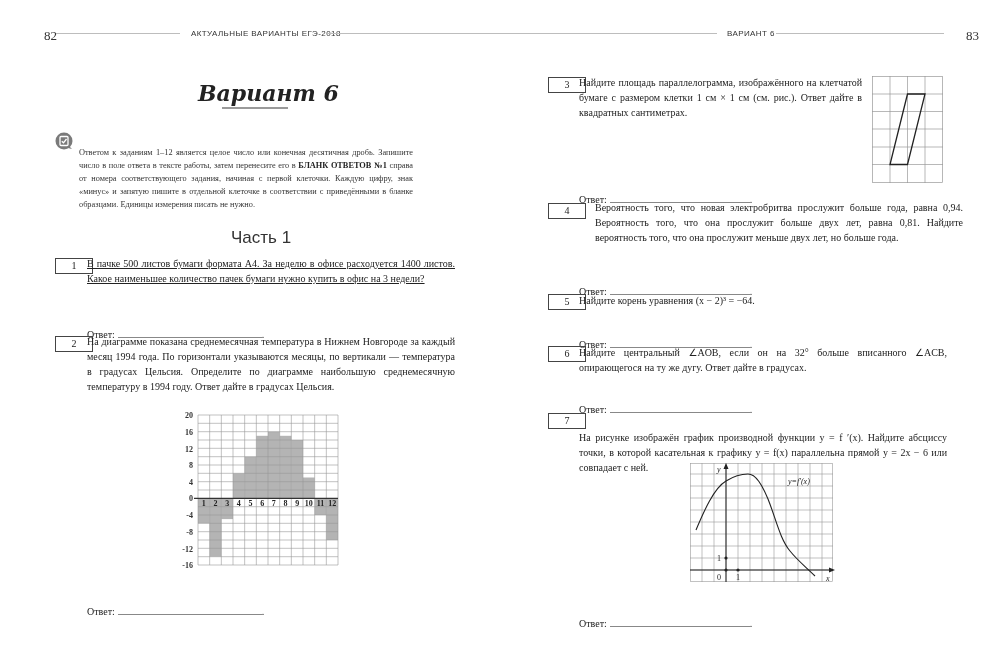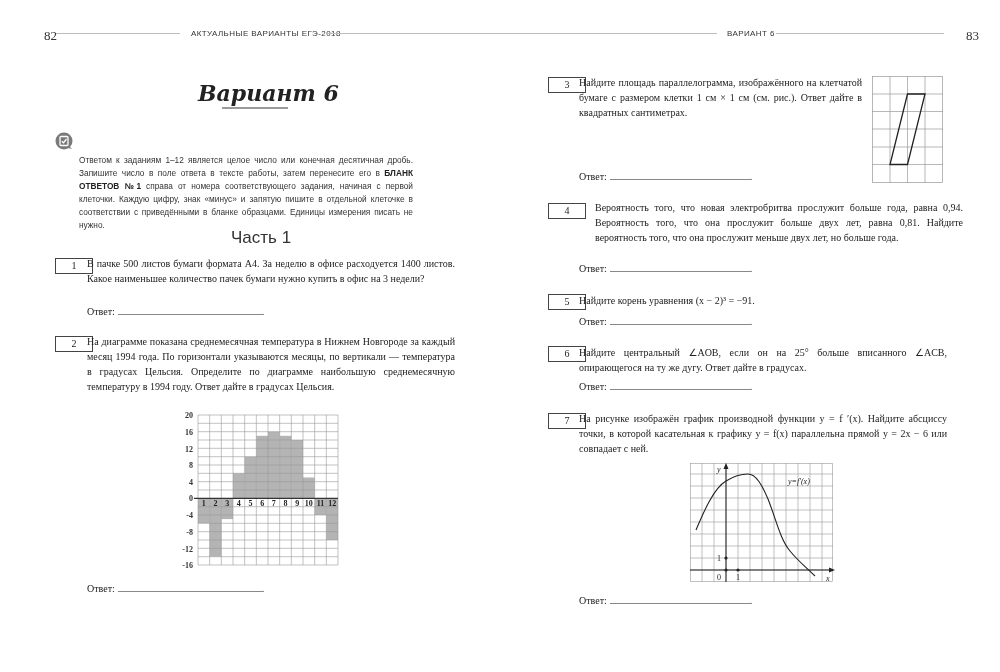--- a/index.html
+++ b/index.html
@@ -8,21 +8,21 @@
   .hdr{font-family:"Liberation Sans",sans-serif;font-size:8px;letter-spacing:0.4px;color:#333;}
   .hline{position:absolute;height:1px;background:#bdbdbd;}
   .pnum{font-family:Liberation Serif, serif;font-size:13px;color:#333;margin-left:10px;}
   .title{font-family:"DejaVu Serif",serif;font-style:italic;font-weight:bold;font-size:22px;color:#222;}
   .title-line{position:absolute;height:1.5px;background:#9a9a9a;}
   .instr{font-family:"Liberation Sans",sans-serif;font-size:8.3px;line-height:13px;color:#333;}
   .instr b{font-weight:bold;color:#222;}
   .part{font-family:"Liberation Sans",sans-serif;font-size:17px;color:#333;}
   .qbox{position:absolute;width:36px;height:14px;border:1px solid #444;font-size:10px;text-align:center;line-height:14px;}
   .qtext{font-size:10px;line-height:15px;text-align:justify;color:#222;}
-  .ans{font-size:10px;color:#222;}
+  .ans{font-size:10px;color:#222;margin-top:23px;}
   .ans-line{display:inline-block;border-bottom:1px solid #888;vertical-align:baseline;margin-left:3px;}
   svg text{font-family:"Liberation Serif",serif;}
 </style>
 </head>
 <body>
 
 <div class="abs pnum" style="left:34px;top:28px;">82</div>
 <div class="hline" style="left:56px;top:33px;width:124px;"></div>
 <div class="abs hdr" style="left:191px;top:29px;">АКТУАЛЬНЫЕ ВАРИАНТЫ ЕГЭ-2018</div>
 <div class="hline" style="left:327px;top:33px;width:390px;"></div>
@@ -34,28 +34,28 @@
 <div class="title-line" style="left:222px;top:107px;width:66px;"></div>
 
 <div class="abs" style="left:55px;top:132px;width:18px;height:18px;">
   <svg width="18" height="18" viewBox="0 0 18 18">
     <circle cx="9" cy="9" r="8.5" fill="#7a7a7a"></circle>
     <path d="M14 14 L17 17 L13 16 Z" fill="#7a7a7a"></path>
     <rect x="5" y="4.5" width="8" height="9" rx="1" fill="none" stroke="#fff" stroke-width="1.3"></rect>
     <path d="M6.8 9.2 L8.5 10.8 L11.5 7" fill="none" stroke="#fff" stroke-width="1.3"></path>
   </svg>
 </div>
-<div class="abs instr" style="left:79px;top:154px;width:334px;text-align:justify;">
+<div class="abs instr" style="left:79px;top:146px;width:334px;text-align:justify;font-family:Liberation Serif, serif;">
   <span>Ответом к заданиям 1–12 является целое число или конечная десятичная дробь. Запишите число в поле ответа в тексте работы, затем перенесите его в </span><b>БЛАНК ОТВЕТОВ №1</b><span> справа от номера соответствующего задания, начиная с первой клеточки. Каждую цифру, знак «минус» и запятую пишите в отдельной клеточке в соответствии с приведёнными в бланке образцами. Единицы измерения писать не нужно.</span>
 </div>
 
 <div class="abs part" style="left:231px;top:228px;">Часть 1</div>
 
 <div class="qbox" style="left:55px;top:258px;">1</div>
-<div class="abs qtext" style="left:87px;top:256px;width:368px;">В пачке 500 листов бумаги формата А4. За неделю в офисе расходуется 1400 листов. Какое наименьшее количество пачек бумаги нужно купить в офис на 3 недели?</div>
+<div class="abs qtext" style="left:87px;top:256px;width:368px;text-decoration:underline;">В пачке 500 листов бумаги формата А4. За неделю в офисе расходуется 1400 листов. Какое наименьшее количество пачек бумаги нужно купить в офис на 3 недели?</div>
 <div class="abs ans" style="left:87px;top:306px;">
   <span>Ответ:</span><span class="ans-line" style="width:144px;"></span>.
 </div>
 
 <div class="qbox" style="left:55px;top:336px;">2</div>
 <div class="abs qtext" style="left:87px;top:334px;width:368px;">На диаграмме показана среднемесячная температура в Нижнем Новгороде за каждый месяц 1994 года. По горизонтали указываются месяцы, по вертикали — температура в градусах Цельсия. Определите по диаграмме наибольшую среднемесячную температуру в 1994 году. Ответ дайте в градусах Цельсия.</div>
 
 <div class="abs" style="left:170px;top:405px;font-weight:bold;">
   <svg width="180" height="170" viewBox="0 0 180 170">
 
@@ -163,33 +163,33 @@
   <span>Ответ:</span><span class="ans-line" style="width:140px;"></span>.
 </div>
 
 <div class="qbox" style="left:548px;top:203px;">4</div>
 <div class="abs qtext" style="left:595px;top:200px;width:368px;">Вероятность того, что новая электробритва прослужит больше года, равна 0,94. Вероятность того, что она прослужит больше двух лет, равна 0,81. Найдите вероятность того, что она прослужит меньше двух лет, но больше года.</div>
 <div class="abs ans" style="left:579px;top:263px;">
   <span>Ответ:</span><span class="ans-line" style="width:140px;"></span>.
 </div>
 
 <div class="qbox" style="left:548px;top:294px;">5</div>
-<div class="abs qtext" style="left:579px;top:293px;width:368px;">Найдите корень уравнения (x − 2)³ = −91.</div>
+<div class="abs qtext" style="left:579px;top:293px;width:368px;">Найдите корень уравнения (x − 2)³ = −64.</div>
 <div class="abs ans" style="left:579px;top:316px;">
   <span>Ответ:</span><span class="ans-line" style="width:140px;"></span>.
 </div>
 
 <div class="qbox" style="left:548px;top:346px;">6</div>
-<div class="abs qtext" style="left:579px;top:345px;width:368px;">Найдите центральный ∠AOB, если он на 25° больше вписанного ∠ACB, опирающегося на ту же дугу. Ответ дайте в градусах.</div>
+<div class="abs qtext" style="left:579px;top:345px;width:368px;">Найдите центральный ∠AOB, если он на 32° больше вписанного ∠ACB, опирающегося на ту же дугу. Ответ дайте в градусах.</div>
 <div class="abs ans" style="left:579px;top:381px;">
   <span>Ответ:</span><span class="ans-line" style="width:140px;"></span>.
 </div>
 
 <div class="qbox" style="left:548px;top:413px;">7</div>
-<div class="abs qtext" style="left:579px;top:411px;width:368px;">На рисунке изображён график производной функции y = f ′(x). Найдите абсциссу точки, в которой касательная к графику y = f(x) параллельна прямой y = 2x − 6 или совпадает с ней.</div>
+<div class="abs qtext" style="left:579px;top:430px;width:368px;">На рисунке изображён график производной функции y = f ′(x). Найдите абсциссу точки, в которой касательная к графику y = f(x) параллельна прямой y = 2x − 6 или совпадает с ней.</div>
 
 <div class="abs" style="left:690px;top:463px;">
   <svg width="145" height="122" viewBox="0 0 145 122">
     <g stroke="#999" stroke-width="0.6" fill="none">
       <rect x="0.5" y="0.5" width="142" height="118"></rect>
       <line x1="12" y1="0" x2="12" y2="119"></line>
         <line x1="24" y1="0" x2="24" y2="119"></line>
         <line x1="36" y1="0" x2="36" y2="119"></line>
       <line x1="48" y1="0" x2="48" y2="119"></line>
         <line x1="60" y1="0" x2="60" y2="119"></line>

